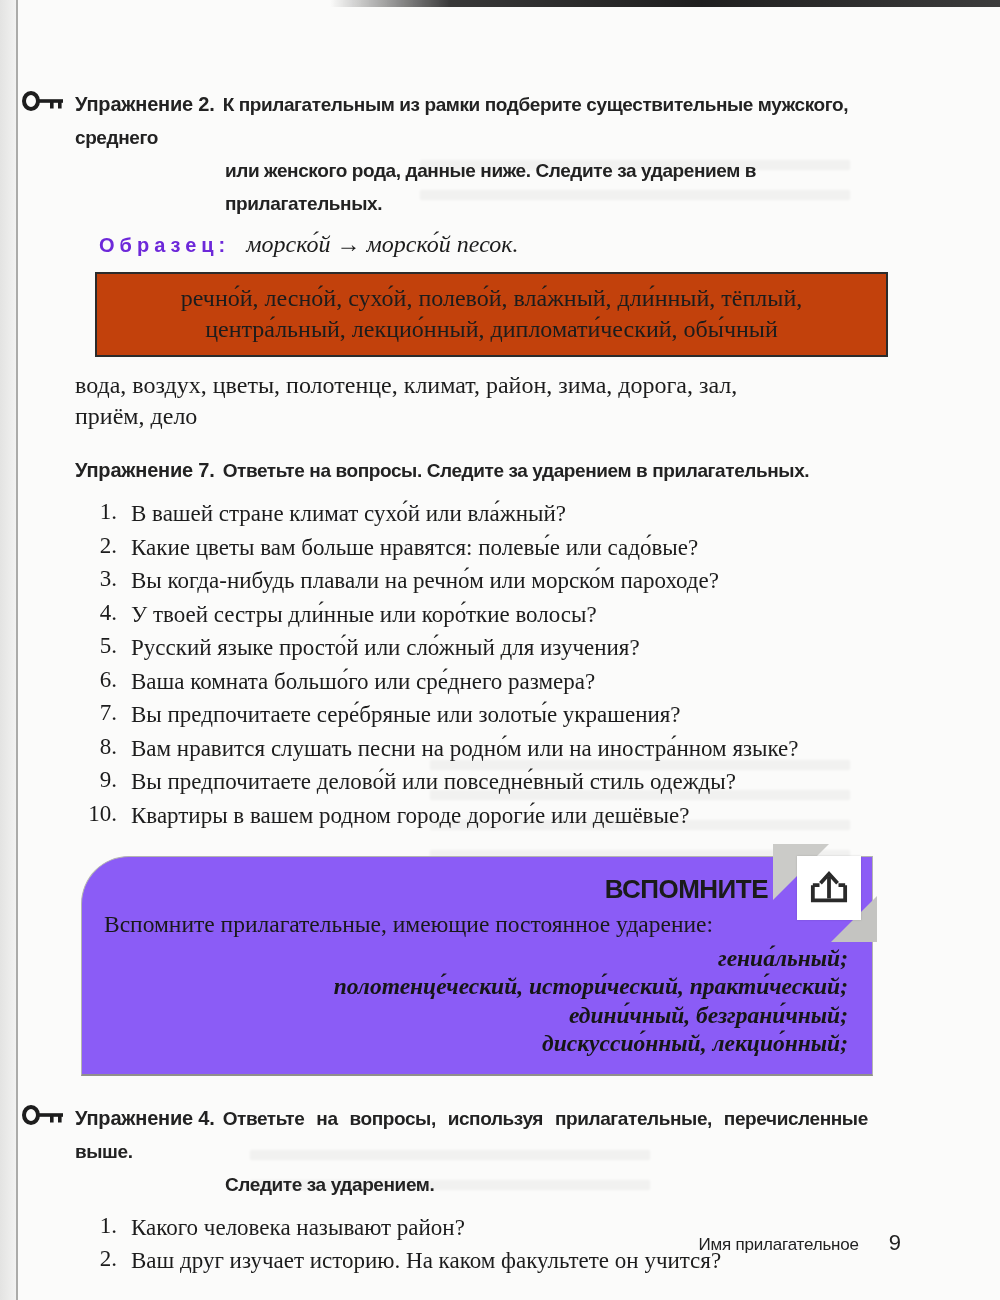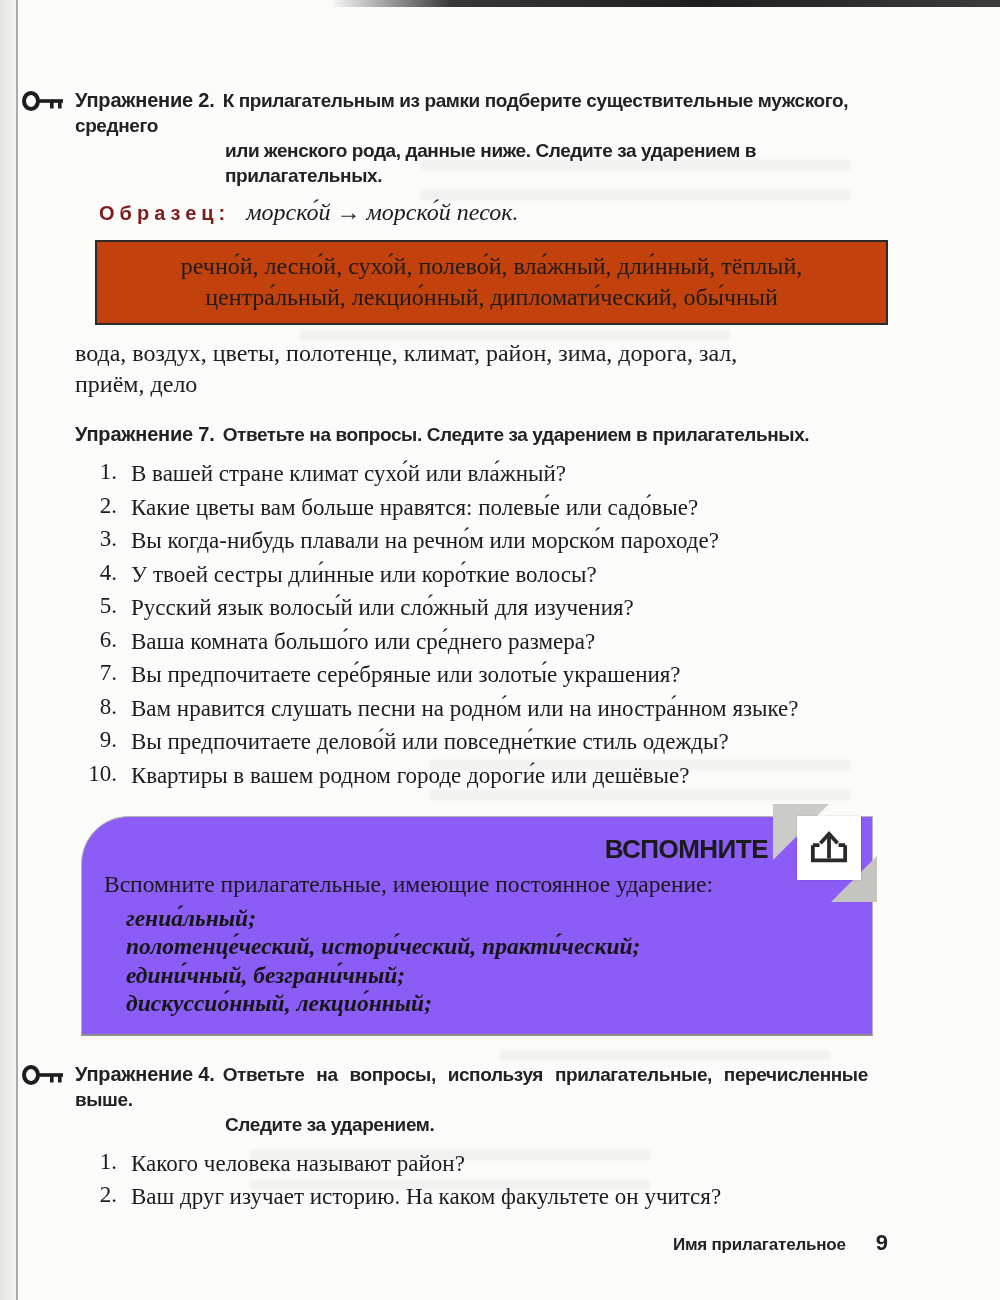--- a/index.html
+++ b/index.html
@@ -12,29 +12,29 @@
     background:linear-gradient(to right, rgba(45,45,45,0), #383838 18%, #1f1f1f 55%, #3c3c3c 100%);
     filter:blur(.4px);}
   .scan-left-edge{position:absolute;top:0;left:0;width:16px;height:1300px;
     background:linear-gradient(to right,#e3e3e2,#f2f2f1);border-right:2px solid #ababa9;}
   .ghost{position:absolute;opacity:.055;filter:blur(1.2px);
     background:repeating-linear-gradient(to bottom,#555 0 10px,transparent 10px 30px);}
   
   .content{position:absolute;left:75px;top:88px;width:816px;}
   
   .ex-header{font-family:"Liberation Sans",sans-serif;font-weight:bold;
-    font-size:19px;letter-spacing:-0.4px;color:#222;line-height:25px;}
+    font-size:19px;letter-spacing:-0.4px;color:#222;line-height:33px;}
   .ex-title{font-size:20px;letter-spacing:-0.2px;margin-right:8px;}
   .ex-line2{margin-left:150px;}
   .key-icon{position:absolute;left:-53px;width:44px;height:26px;}
   .ex-row{position:relative;}
   
   .obrazets{margin:11px 0 0 24px;white-space:nowrap;}
   .obrazets-label{font-family:"Liberation Sans",sans-serif;font-weight:bold;
-    font-size:20px;letter-spacing:5px;color:#7f1d1d;}
+    font-size:20px;letter-spacing:5px;color:#6d28d9;}
   .obrazets-text{font-style:italic;font-size:24px;margin-left:12px;}
   
   .adj-box{margin:14px 0 0 20px;width:789px;border:2px solid #2b2b2b;
     padding:9px 0 10px 0;text-align:center;font-size:24px;line-height:31px;
     background:#c2410c;}
   .nouns{margin-top:13px;text-align:left;font-size:24px;line-height:31px;}
   
   .q-list{margin-top:12px;}
   .q-row{display:flex;margin-bottom:4.5px;}
   .q-num{width:42px;text-align:right;font-size:23px;flex:0 0 42px;}
@@ -50,24 +50,24 @@
   .fold{position:absolute;top:-13px;right:-9px;width:108px;height:104px;}
   .fold-tri-nw{position:absolute;top:0;left:0;width:0;height:0;
     border-top:56px solid #cbcbc8;border-right:56px solid transparent;}
   .fold-square{position:absolute;top:12px;left:24px;width:64px;height:64px;
     background:#fff;display:flex;align-items:center;justify-content:center;
     box-shadow:0 0 2px rgba(0,0,0,.15);}
   .fold-tri-se{position:absolute;right:4px;bottom:6px;width:0;height:0;
     border-bottom:46px solid #c4c4c1;border-left:46px solid transparent;}
   .vbox-intro{font-size:23.5px;line-height:30px;color:#191919;}
   .vbox-list{margin:5px 0 0 22px;font-weight:bold;font-style:italic;
-    font-size:23.5px;line-height:28.5px;color:#161616;}
-  
-  .footer{position:absolute;left:72px;top:1230px;width:816px;text-align:right;
-    font-family:"Liberation Sans",sans-serif;font-weight:bold;color:#222;}
+    font-size:23.5px;line-height:28.5px;color:#161616;text-align:right;}
+  
+  .footer{position:absolute;left:85px;top:1230px;width:816px;text-align:right;
+    font-family:"Liberation Sans",sans-serif;font-weight:normal;color:#222;}
   .footer-label{font-size:17px;letter-spacing:-0.2px;margin-right:30px;}
   .footer-page{font-size:22px;}
   .mt22{margin-top:22px;} .mt26{margin-top:26px;}
   svg{display:block;}
 </style>
 </head>
 <body>
 
 <div class="page">
 
@@ -128,37 +128,37 @@
       <div class="q-row">
           <span class="q-num">3.</span>
           <span class="q-text">Вы когда-нибудь плавали на речно́м или морско́м пароходе?</span>
         </div>
       <div class="q-row">
           <span class="q-num">4.</span>
           <span class="q-text">У твоей сестры дли́нные или коро́ткие волосы?</span>
         </div>
       <div class="q-row">
           <span class="q-num">5.</span>
-          <span class="q-text">Русский язык волосы́й или сло́жный для изучения?</span>
+          <span class="q-text">Русский языке просто́й или сло́жный для изучения?</span>
         </div>
       <div class="q-row">
           <span class="q-num">6.</span>
           <span class="q-text">Ваша комната большо́го или сре́днего размера?</span>
         </div>
       <div class="q-row">
           <span class="q-num">7.</span>
           <span class="q-text">Вы предпочитаете сере́бряные или золоты́е украшения?</span>
         </div>
       <div class="q-row">
           <span class="q-num">8.</span>
           <span class="q-text">Вам нравится слушать песни на родно́м или на иностра́нном языке?</span>
         </div>
       <div class="q-row">
           <span class="q-num">9.</span>
-          <span class="q-text">Вы предпочитаете делово́й или повседне́ткие стиль одежды?</span>
+          <span class="q-text">Вы предпочитаете делово́й или повседне́вный стиль одежды?</span>
         </div>
       <div class="q-row">
           <span class="q-num">10.</span>
           <span class="q-text">Квартиры в вашем родном городе дороги́е или дешёвые?</span>
         </div>
     </div>
 
     <div class="vbox">
       <div class="vbox-label">ВСПОМНИТЕ</div>
       <div class="fold">

